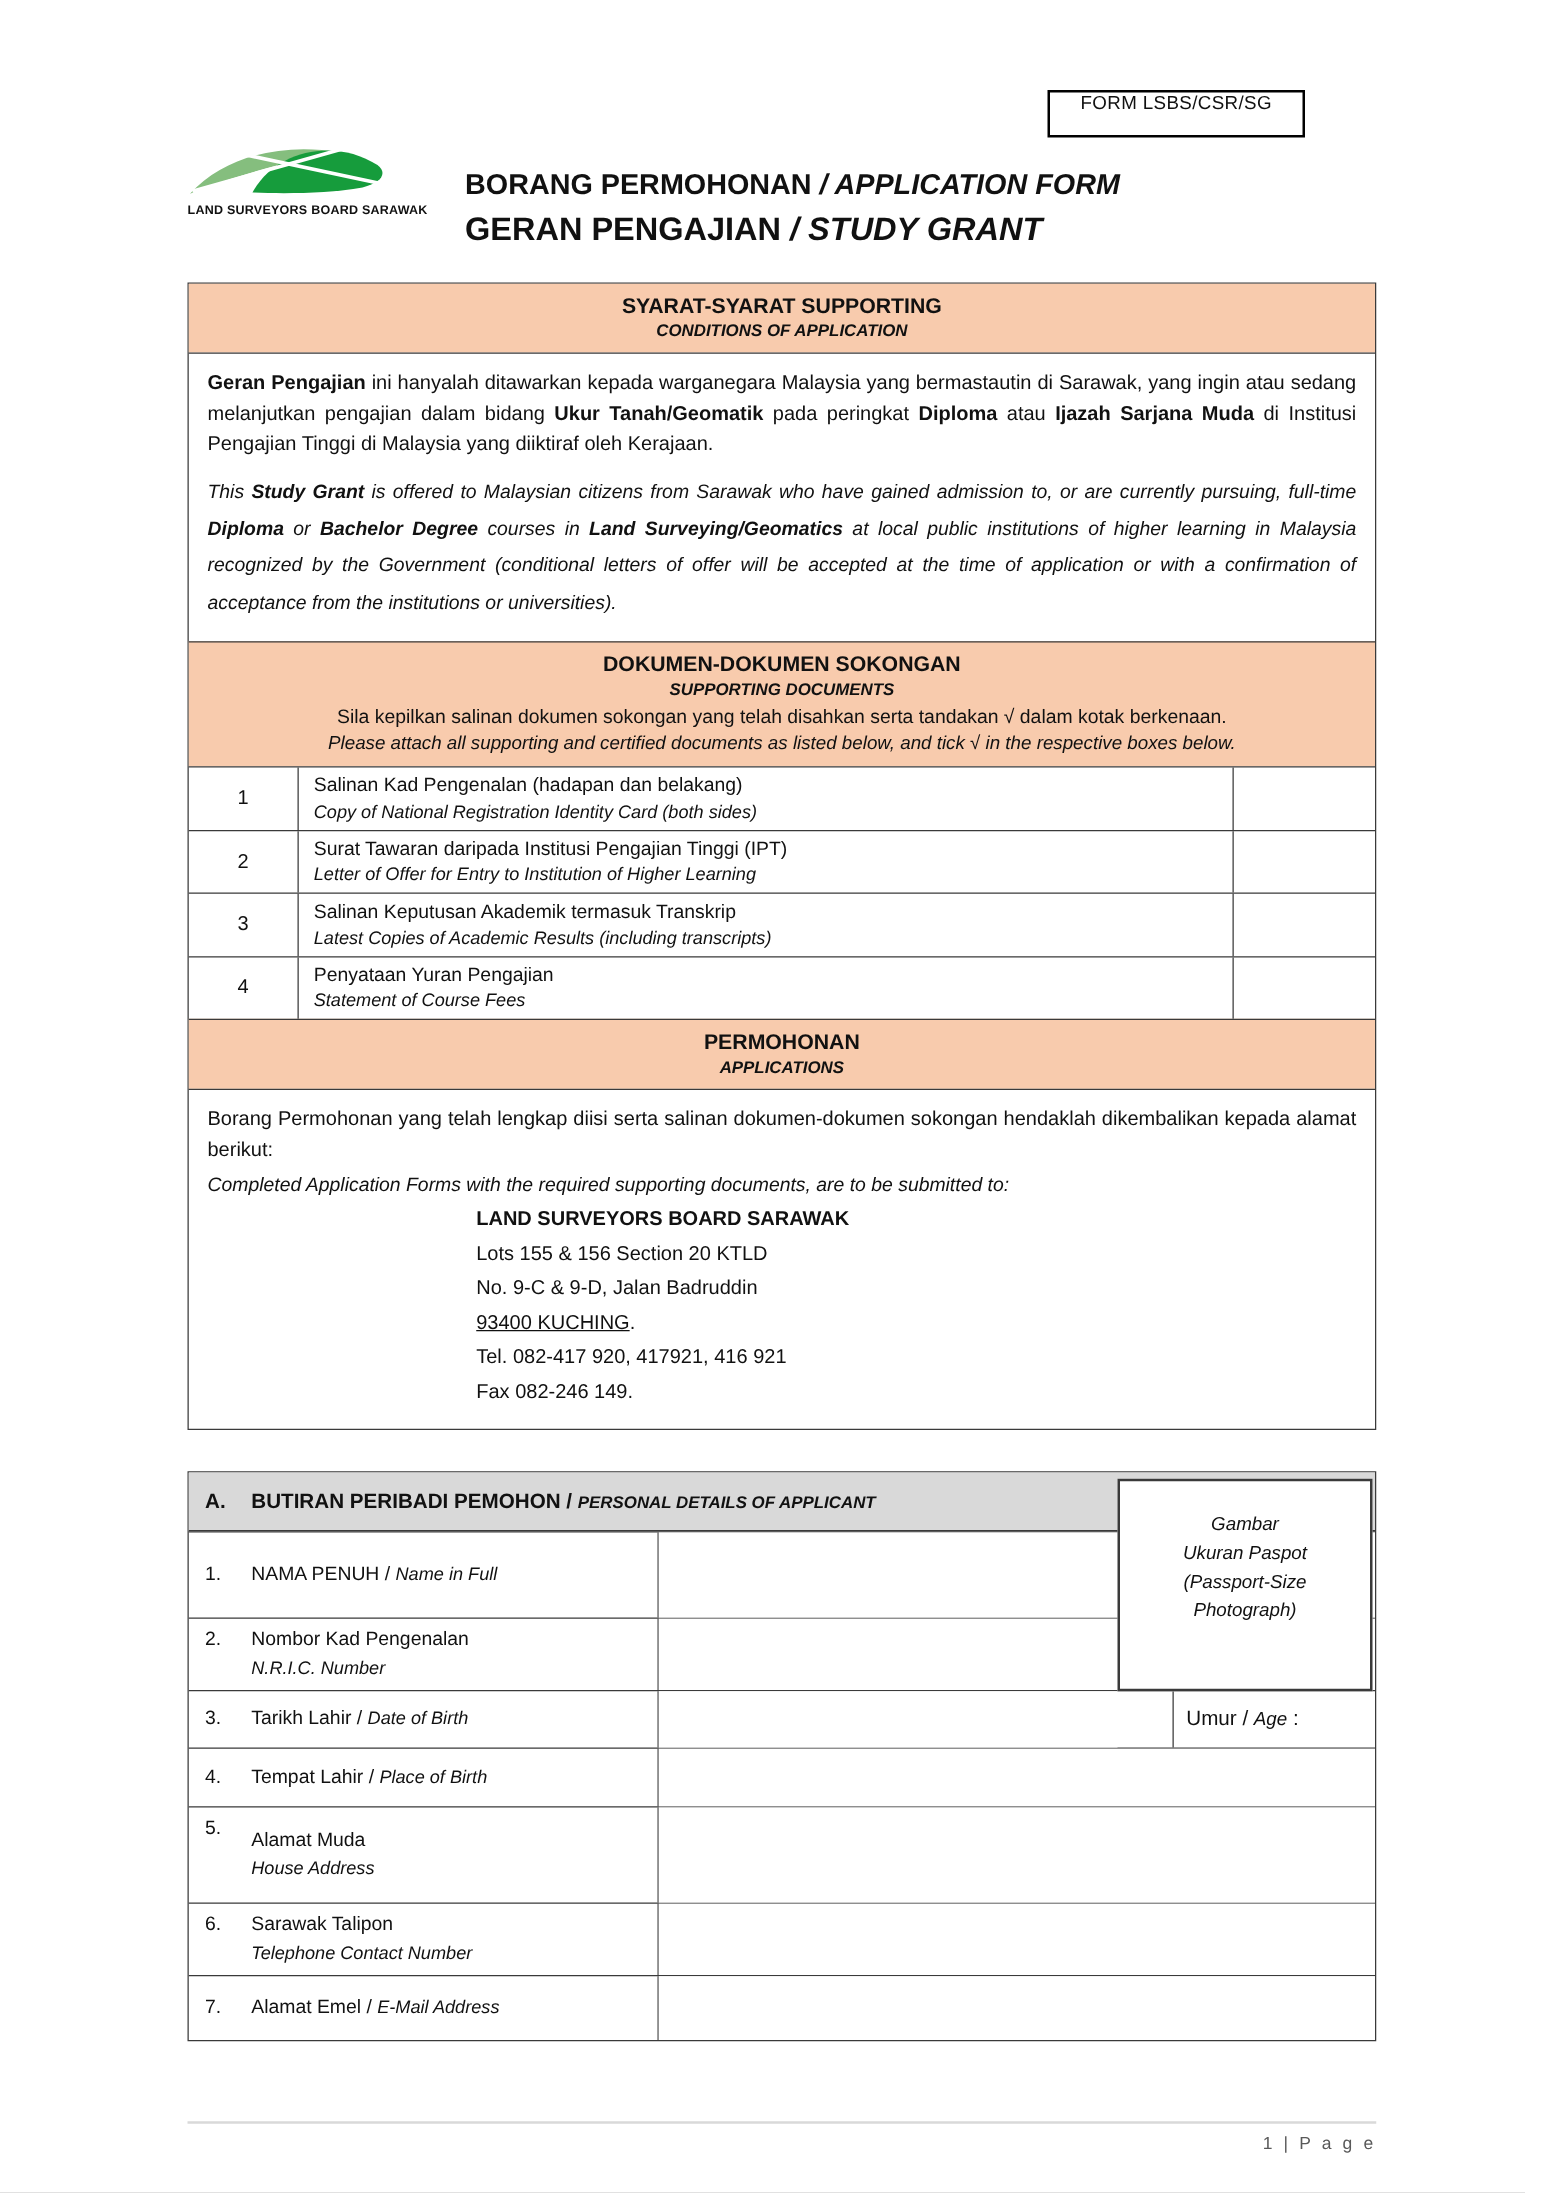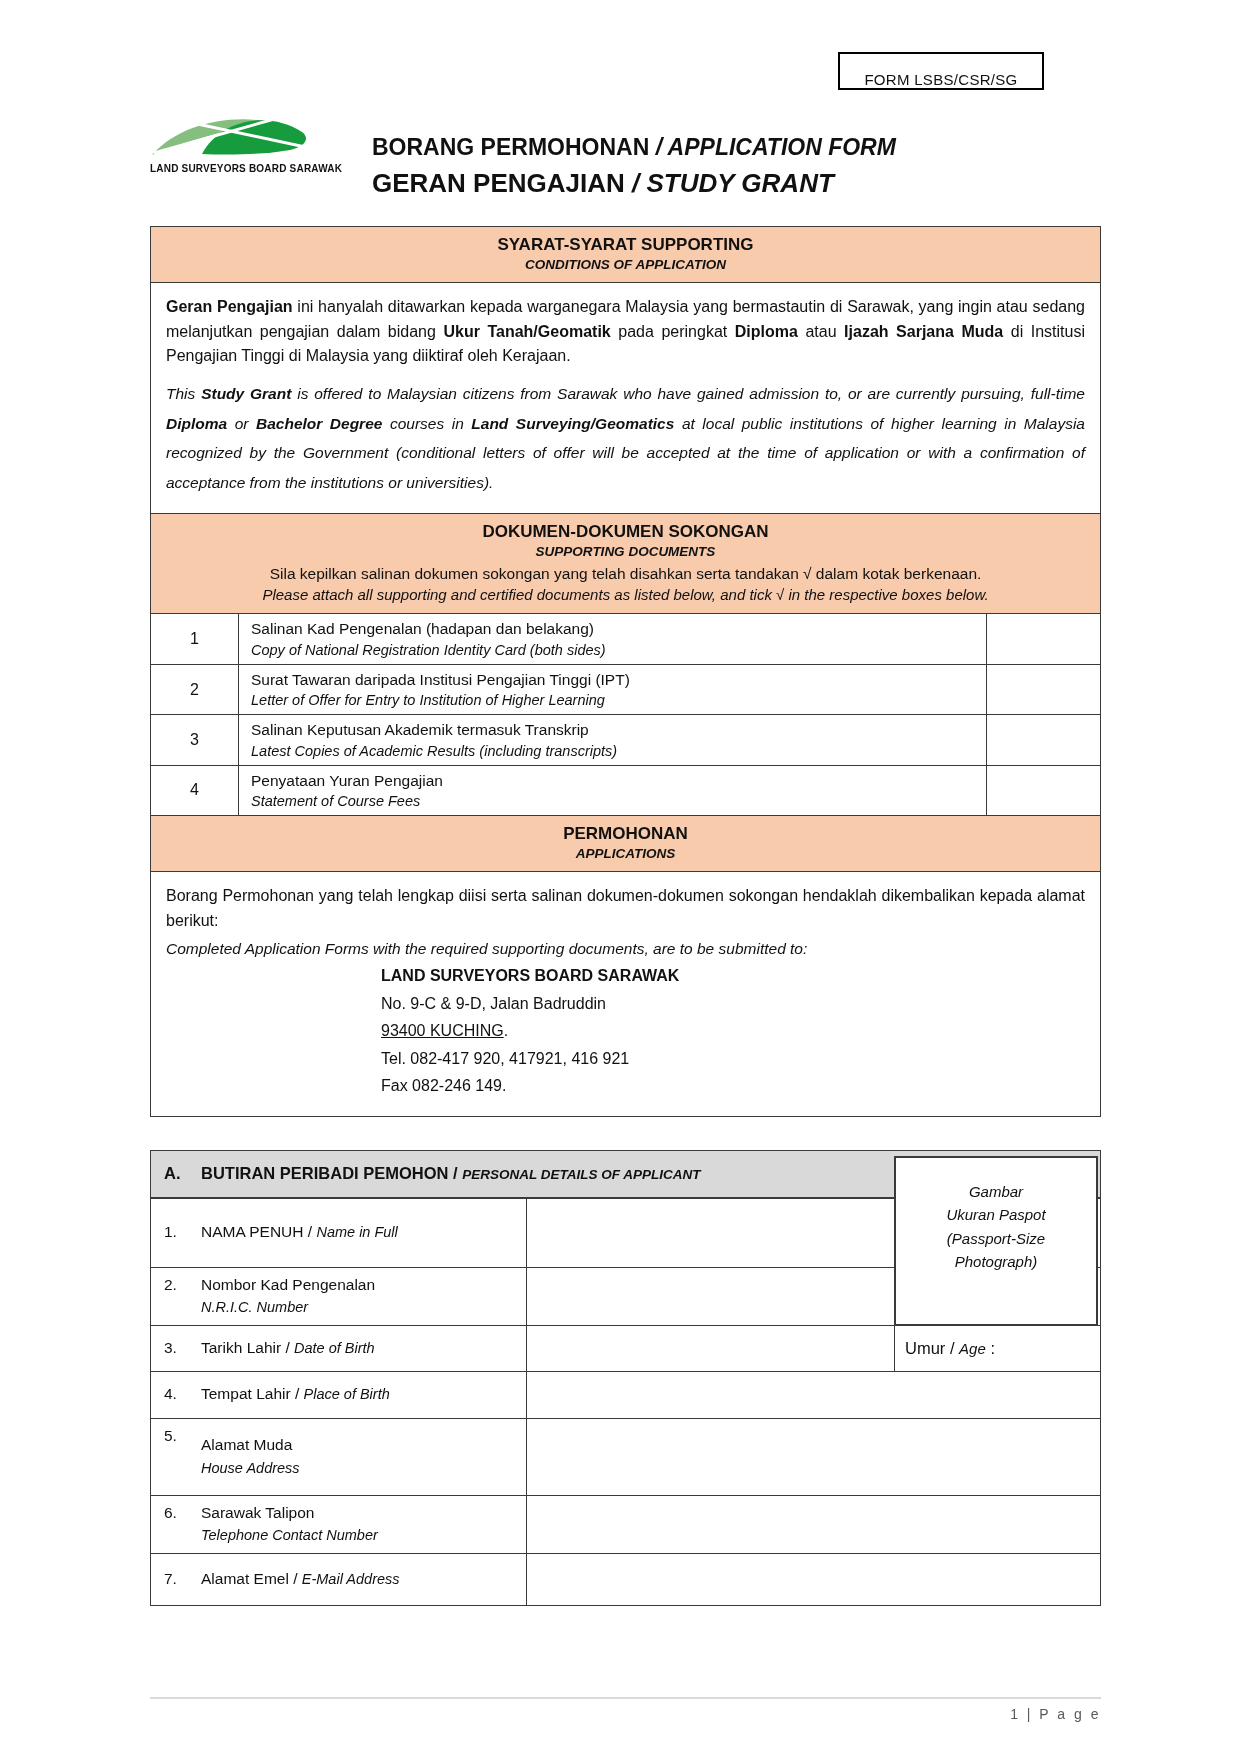--- a/index.html
+++ b/index.html
@@ -12,22 +12,22 @@
   }
   *{box-sizing:border-box;margin:0;padding:0;}
   body{background:#888;font-family:"Liberation Sans","DejaVu Sans",sans-serif;color:#111;}
   .page{position:relative;width:1241px;height:1754px;background:#fff;margin:0 auto;overflow:hidden;}
 
   .seg-b{font-weight:bold;}
   .seg-i{font-style:italic;}
   .seg-u{text-decoration:underline;}
 
   
-  .form-code-box{position:absolute;left:838px;top:52px;width:206px;height:38px;border:2px solid #000;
-    display:flex;align-items:flex-end;justify-content:center;font-size:15px;letter-spacing:.3px;background:#fff;}
+  .form-code-box{position:absolute;left:838px;top:72px;width:206px;height:38px;border:2px solid #000;
+    display:flex;align-items:flex-start;justify-content:center;font-size:15px;letter-spacing:.3px;background:#fff;}
 
   
   .logo{position:absolute;left:150px;top:110px;width:172px;text-align:left;}
   .logo svg{display:block;width:168px;height:52px;}
   .logo-caption{font-size:10px;font-weight:bold;letter-spacing:.2px;white-space:nowrap;margin-top:1px;}
 
   
   .title-block{position:absolute;left:372px;top:133px;line-height:1.25;}
   .title-line1{font-size:23px;}
   .title-line2{font-size:26px;margin-top:5px;}
@@ -72,21 +72,21 @@
   .fld-row{display:grid;grid-template-columns:376px 1fr;border-top:1px solid var(--border);}
   .fld-row:first-of-type{border-top:none;}
   .fld-row.with-age{grid-template-columns:376px 367px 208px;}
   .fld-label{display:flex;align-items:center;padding:6px 6px 6px 13px;border-right:1px solid var(--border);}
   .fld-label .f-no{width:37px;font-size:15.5px;flex:none;align-self:flex-start;}
   .fld-label.centered .f-no{align-self:center;}
   .fld-lines{flex:1;}
   .field-line{font-size:15.5px;line-height:1.45;}
   .field-line .seg-i{font-size:14.5px;}
   .fld-value{background:#fff;}
-  .age-cell{border-left:1px solid var(--border);display:flex;align-items:center;padding-left:10px;font-size:16.5px;}
+  .age-cell{border-left:1px solid var(--border);display:flex;align-items:center;padding-left:10px;font-size:16.5px;margin-left:44px;}
   .age-cell .seg-i{font-size:15px;}
 
   .photo-box{position:absolute;left:743px;top:5px;width:204px;height:170px;background:#fff;
     border:2px solid var(--border);z-index:3;display:flex;align-items:center;justify-content:center;
     text-align:center;font-style:italic;font-size:15px;line-height:1.55;white-space:pre-line;padding-bottom:28px;}
 
   
   .h-r1{min-height:69px;}
   .h-r2{min-height:55px;}
   .h-r3{min-height:46px;}
@@ -180,20 +180,21 @@
 
       <div class="sect peach-head">
         <div class="ttl">PERMOHONAN</div>
         <div class="sub">APPLICATIONS</div>
       </div>
       <div class="sect app-body">
         <p class="para-my">Borang Permohonan yang telah lengkap diisi serta salinan dokumen-dokumen sokongan hendaklah dikembalikan kepada alamat berikut:</p>
         <p class="para-en">Completed Application Forms with the required supporting documents, are to be submitted to:</p>
         <div class="address">
           <div class="addr-name">LAND SURVEYORS BOARD SARAWAK</div>
+          <div>Lots 155 &amp; 156 Section 20 KTLD</div>
           <div>No. 9-C &amp; 9-D, Jalan Badruddin</div>
           <div><span class="seg-u">93400 KUCHING</span><span>.</span></div>
           <div>Tel. 082-417 920, 417921, 416 921</div>
           <div>Fax 082-246 149.</div>
         </div>
       </div>
     </div>
 
     <div class="section-a">
       <div class="photo-box">Gambar

